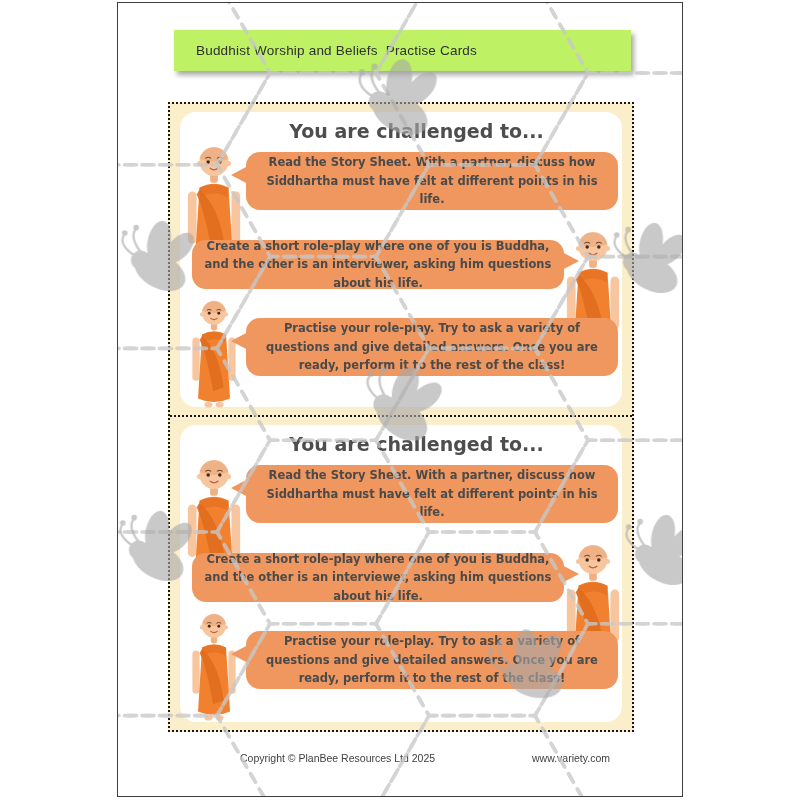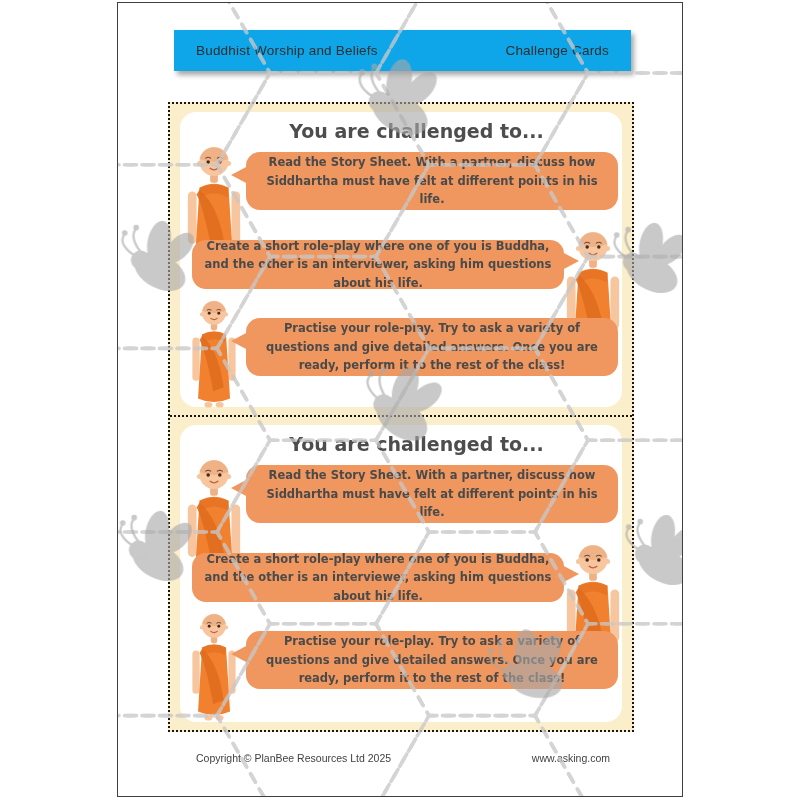--- a/index.html
+++ b/index.html
@@ -18,22 +18,22 @@
   .canvas{position:relative;width:800px;height:800px;background:#ffffff;overflow:hidden;}
 
   .page{
     position:absolute;left:117px;top:2px;width:566px;height:795px;
     background:#ffffff;border:1.5px solid #3f3f3f;overflow:hidden;
   }
 
   
   .titlebar{
     position:absolute;left:56px;top:27px;width:457px;height:41px;
-    background:#0ea5e9;box-shadow:3px 4px 5px rgba(0,0,0,0.35);
-    display:flex;align-items:center;justify-content:space-between;
+    background:#bef264;box-shadow:3px 4px 5px rgba(0,0,0,0.35);
+    display:flex;align-items:center;
     padding:0 22px;z-index:2;gap:8px;
   }
   .titlebar span{font-size:13.5px;color:#2f2f2f;letter-spacing:0.2px;}
 
   
   .cards{
     position:absolute;left:50px;top:99px;width:466px;height:630px;
     background:var(--cream);border:2px dotted #151515;z-index:1;
   }
   .card-half{position:relative;width:100%;height:50%;}
@@ -73,21 +73,21 @@
   .m1{left:3px;top:28px;width:62px;height:138px;}
   .m2{left:382px;top:112px;width:62px;height:140px;}
   .m3{left:5px;top:184px;width:58px;height:112px;}
 
   
   .pagefooter{
     position:absolute;left:0;right:0;bottom:32px;
     display:flex;justify-content:space-between;
     padding:0 72px 0 78px;z-index:2;
   }
-  .pagefooter span{font-size:10.5px;color:#3f3f3f;}
+  .pagefooter span{font-size:10.5px;color:#3f3f3f;margin-left:44px;}
 
   
   .overlay{
     position:absolute;inset:0;width:566px;height:795px;
     z-index:10;pointer-events:none;
   }
   .hidden-defs{position:absolute;width:0;height:0;overflow:hidden;}
 </style>
 </head>
 <body>
@@ -130,21 +130,21 @@
       <circle cx="37" cy="49" r="11" fill="#A8A8A8"></circle>
     </g>
   </defs>
 </svg>
 
 <div class="canvas">
   <div class="page">
 
     <header class="titlebar">
       <span>Buddhist Worship and Beliefs</span>
-      <span>Challenge Cards</span>
+      <span>Practise Cards</span>
     </header>
 
     <div class="cards">
 
       <section class="card-half first">
         <div class="card-white">
           <h2 class="card-title">You are challenged to...</h2>
 
           <div class="monk m1">
             <svg viewBox="0 0 64 140">
@@ -204,21 +204,21 @@
           </div>
           <div class="bubble b3 tail-left">
             <p>Practise your role-play. Try to ask a variety of questions and give detailed answers. Once you are ready, perform it to the rest of the class!</p>
           </div>
         </div>
       </section>
     </div>
 
     <footer class="pagefooter">
       <span>Copyright © PlanBee Resources Ltd 2025</span>
-      <span>www.asking.com</span>
+      <span>www.variety.com</span>
     </footer>
 
     <svg class="overlay" viewBox="0 0 566 795">
       <g id="hex-layer" fill="none" stroke="#C8C8C8" stroke-width="3.6" stroke-dasharray="9 8.5" stroke-linecap="round" opacity="0.78">
           <polygon points="-219,-21.8 -166,-113.6 -60,-113.6 -7,-21.8 -60,70 -166,70"></polygon>
           <polygon points="-219,161.8 -166,70 -60,70 -7,161.8 -60,253.6 -166,253.6"></polygon>
           <polygon points="-219,345.4 -166,253.6 -60,253.6 -7,345.4 -60,437.2 -166,437.2"></polygon>
           <polygon points="-219,529 -166,437.2 -60,437.2 -7,529 -60,620.8 -166,620.8"></polygon>
           <polygon points="-219,712.6 -166,620.8 -60,620.8 -7,712.6 -60,804.4 -166,804.4"></polygon>
           <polygon points="-219,896.2 -166,804.4 -60,804.4 -7,896.2 -60,988 -166,988"></polygon>

